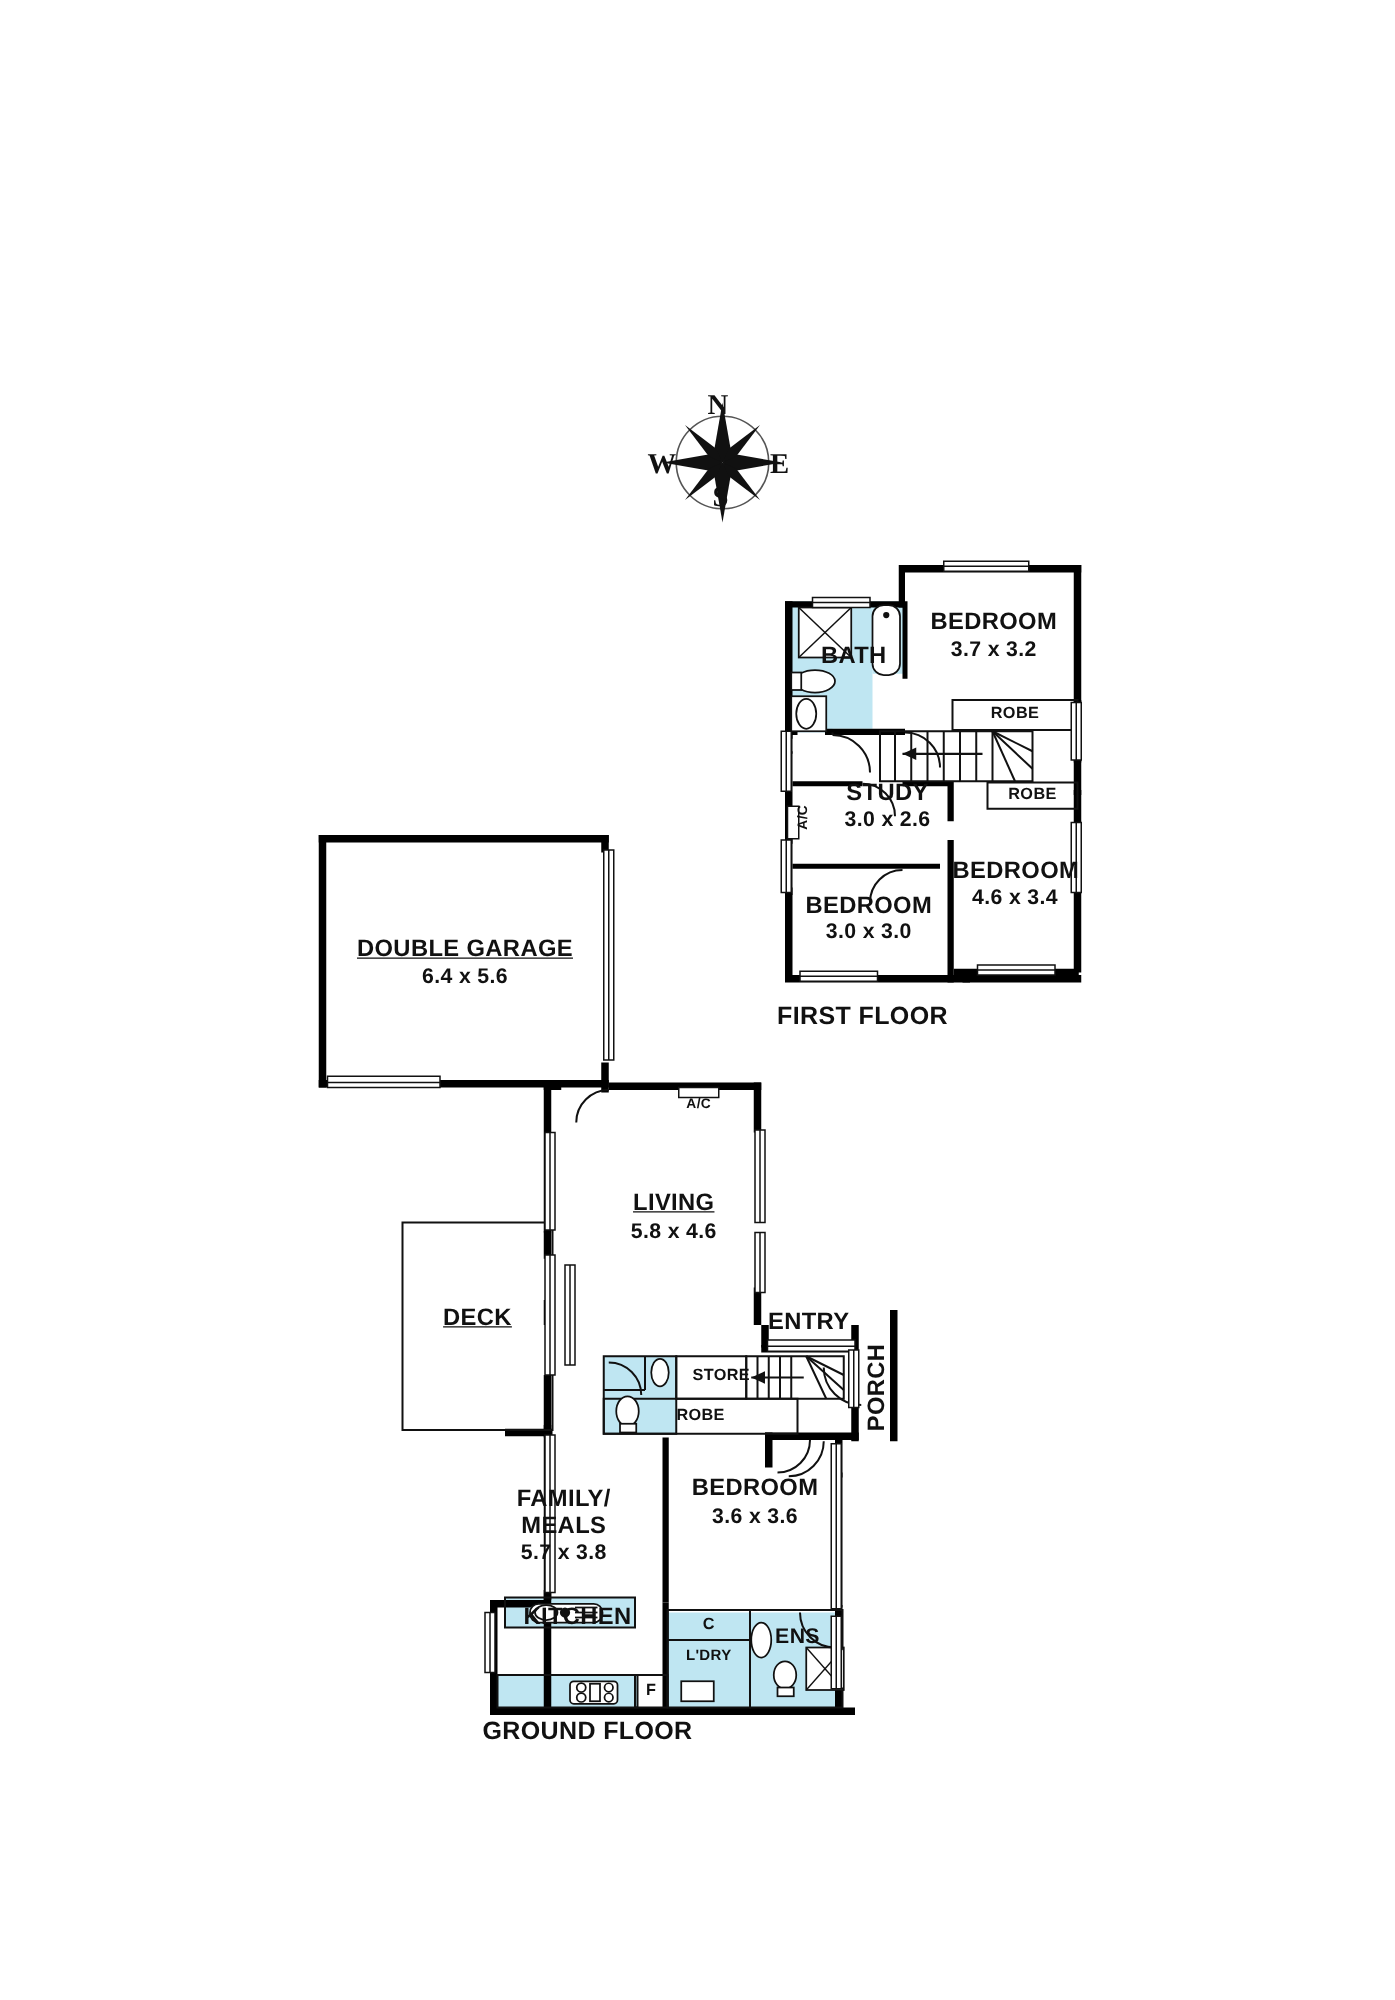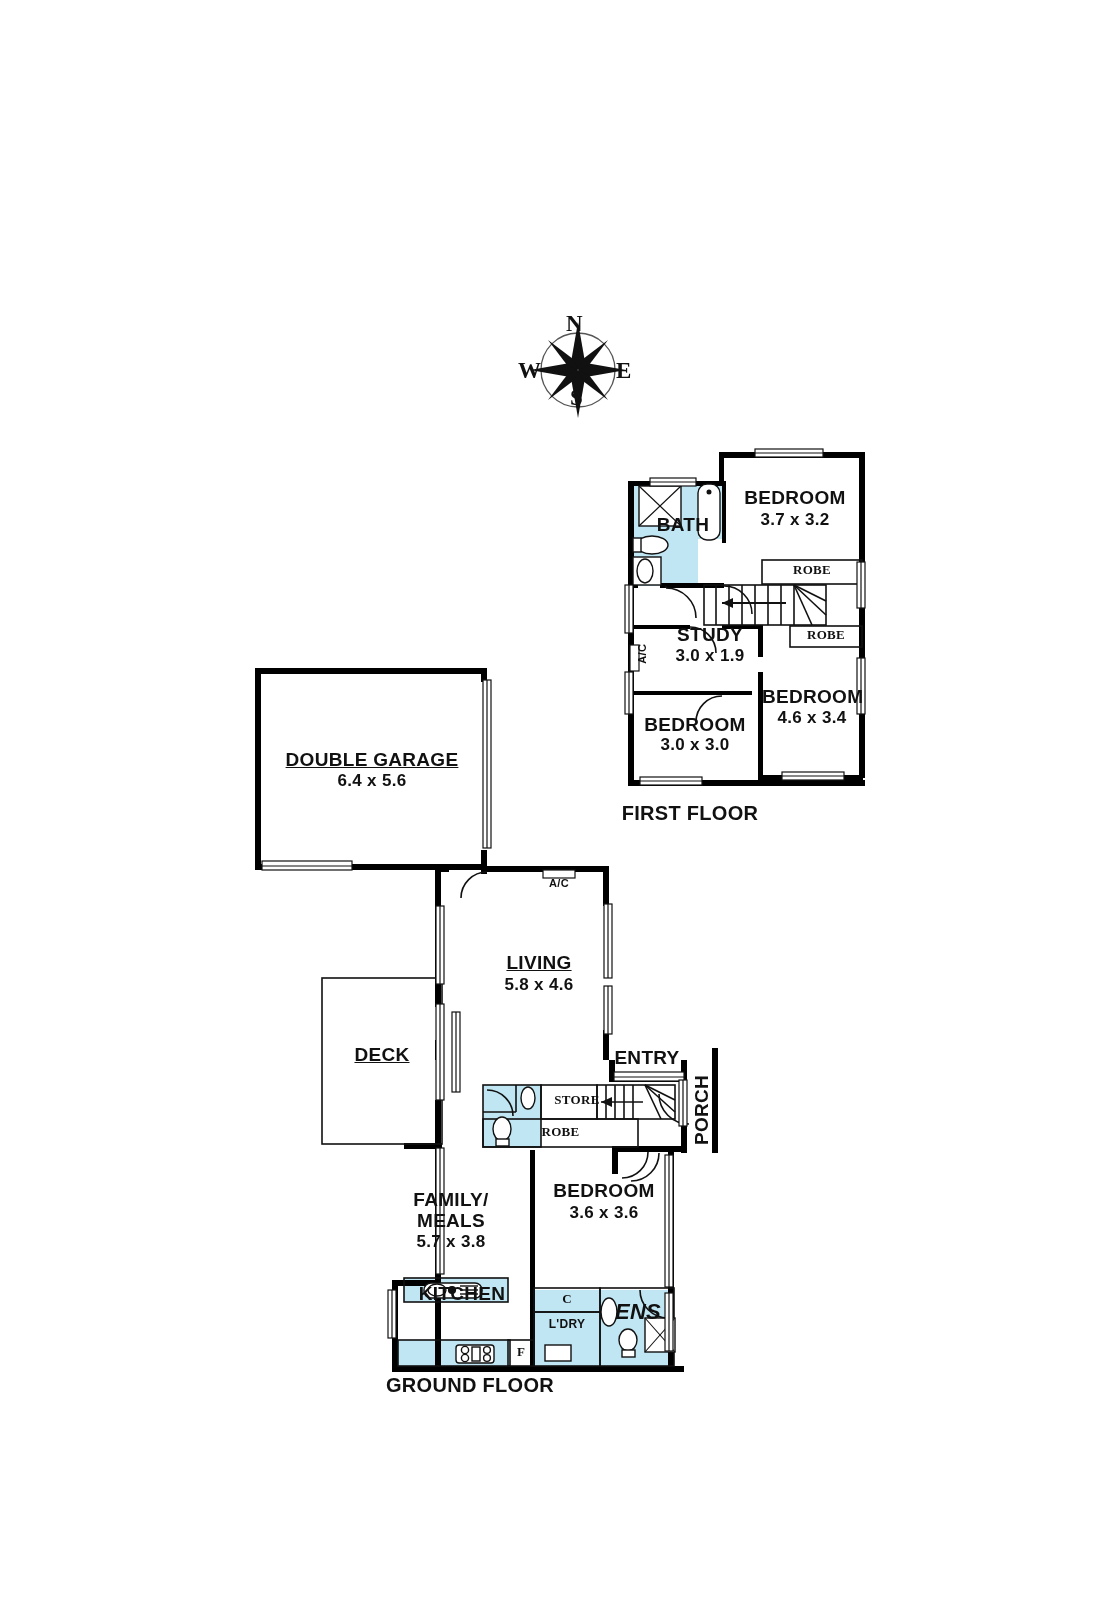--- a/index.html
+++ b/index.html
@@ -4,21 +4,21 @@
 <style>
   html,body{margin:0;padding:0;background:#ffffff;}
   body{width:1116px;height:1600px;position:relative;overflow:hidden;
        font-family:"Liberation Sans","DejaVu Sans",sans-serif;color:#111;}
   #stage{position:absolute;left:0;top:0;width:1116px;height:1600px;}
   svg{position:absolute;left:0;top:0;}
   .lbl{position:absolute;text-align:center;font-weight:700;letter-spacing:.3px;
        color:#111;white-space:nowrap;line-height:1.05;}
   .rname{font-size:19px;}
   .rdim{font-size:17px;font-weight:700;}
-  .small{font-size:13px;font-weight:700;font-family:Liberation Serif, serif;}
+  .small{font-size:13px;font-weight:700;}
   .tiny{font-size:11px;font-weight:700;}
   .floorlab{font-size:20px;font-weight:700;}
   .vert{transform:rotate(-90deg);transform-origin:center center;}
   .compass-letter{position:absolute;font-size:23px;font-weight:700;font-family:"Liberation Serif","DejaVu Serif",serif;}
 </style>
 </head>
 <body>
 
 <div id="stage">
 
@@ -337,21 +337,21 @@
 <div class="compass-letter" style="left:518px;top:358px;">W</div>
 
 <div class="lbl rname" style="left:655px;top:515px;width:56px;">BATH</div>
 <div class="lbl rname" style="left:730px;top:488px;width:130px;">BEDROOM</div>
 <div class="lbl rdim" style="left:730px;top:511px;width:130px;">3.7 x 3.2</div>
 
 <div class="lbl small" style="left:762px;top:563px;width:100px;">ROBE</div>
 <div class="lbl small" style="left:790px;top:628px;width:72px;">ROBE</div>
 
 <div class="lbl rname" style="left:655px;top:625px;width:110px;">STUDY</div>
-<div class="lbl rdim" style="left:655px;top:647px;width:110px;">3.0 x 1.9</div>
+<div class="lbl rdim" style="left:655px;top:647px;width:110px;">3.0 x 2.6</div>
 <div class="lbl tiny vert" style="left:630px;top:648px;width:26px;">A/C</div>
 
 <div class="lbl rname" style="left:640px;top:715px;width:110px;">BEDROOM</div>
 <div class="lbl rdim" style="left:640px;top:736px;width:110px;">3.0 x 3.0</div>
 
 <div class="lbl rname" style="left:762px;top:687px;width:100px;">BEDROOM</div>
 <div class="lbl rdim" style="left:762px;top:709px;width:100px;">4.6 x 3.4</div>
 
 <div class="lbl floorlab" style="left:600px;top:803px;width:180px;">FIRST FLOOR</div>
 
@@ -374,18 +374,18 @@
 <div class="lbl rname" style="left:388px;top:1190px;width:126px;">FAMILY/</div>
 <div class="lbl rname" style="left:388px;top:1211px;width:126px;">MEALS</div>
 <div class="lbl rdim" style="left:388px;top:1233px;width:126px;">5.7 x 3.8</div>
 
 <div class="lbl rname" style="left:540px;top:1181px;width:128px;">BEDROOM</div>
 <div class="lbl rdim" style="left:540px;top:1204px;width:128px;">3.6 x 3.6</div>
 
 <div class="lbl rname" style="left:398px;top:1284px;width:128px;">KITCHEN</div>
 <div class="lbl small" style="left:534px;top:1292px;width:66px;">C</div>
 <div class="lbl rname" style="left:534px;top:1318px;width:66px;font-size:12px;">L'DRY</div>
-<div class="lbl rname" style="left:604px;top:1300px;width:68px;font-size:22px;font-style:italic;">ENS</div>
+<div class="lbl rname" style="left:604px;top:1300px;width:68px;font-size:17px;">ENS</div>
 <div class="lbl small" style="left:510px;top:1345px;width:22px;">F</div>
 
 <div class="lbl floorlab" style="left:370px;top:1375px;width:200px;">GROUND FLOOR</div>
 
 </div>
 
 </body></html>

